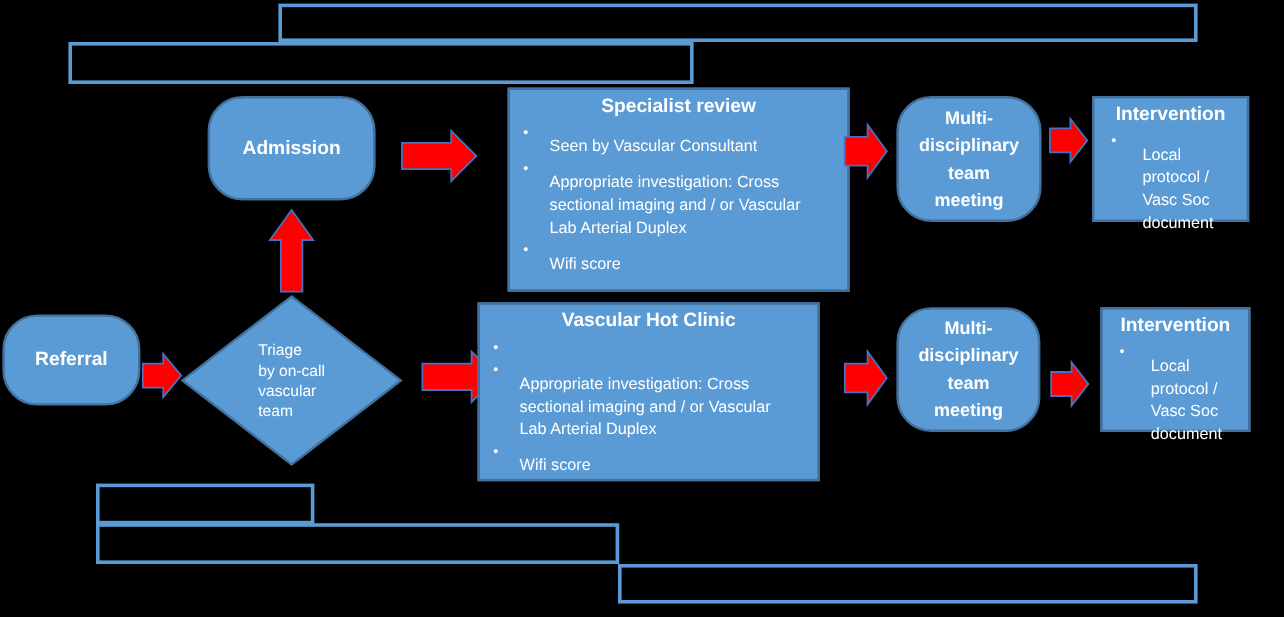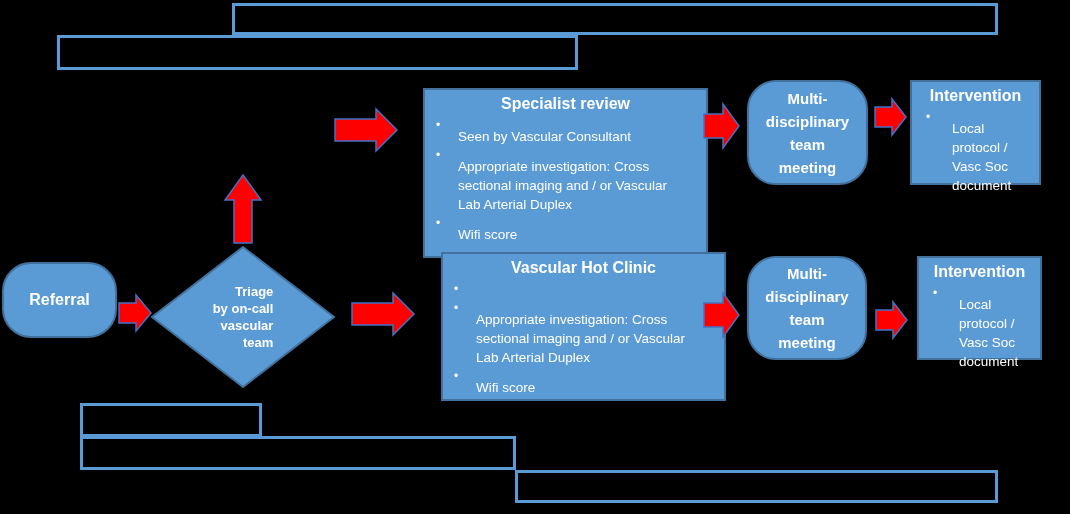--- a/index.html
+++ b/index.html
@@ -23,22 +23,22 @@
     display:flex;align-items:center;justify-content:center;
     font-weight:bold;font-size:16px;text-align:center;border-radius:29px;
   }
   .mdt-node{font-size:15px;line-height:23px;}
   .pre{white-space:pre-line;}
   .diamond-svg,.arrow-svg{position:absolute;overflow:visible;display:block;}
   .diamond-shape{fill:var(--box_fill,#5B9BD5);stroke:var(--box_border,#41719C);stroke-width:2;}
   .arrow-shape{fill:var(--arrow_fill,#FF0000);stroke:var(--arrow_outline,#4472C4);stroke-width:1.5;}
   .diamond-label{
     position:absolute;display:flex;align-items:center;justify-content:center;
-    color:var(--text,#fff);font-weight:bold;font-size:13px;line-height:17px;
-    text-align:right;
+    color:var(--text,#fff);font-weight:normal;font-size:13px;line-height:17px;
+    text-align:left;
   }
   .detail-node{padding:3px 6px 0 6px;}
   .detail-title{
     text-align:center;font-weight:bold;font-size:16px;line-height:22px;margin-bottom:1px;
   }
   .bullet-row{display:flex;font-size:13.5px;line-height:19px;}
   .dot{flex:none;width:22px;padding-left:5px;font-size:12px;}
   .btext{flex:1;white-space:pre-line;margin-top:11px;}
   .int-node .dot{width:26px;padding-left:8px;}
 </style>
@@ -65,26 +65,29 @@
     <span class="pre">Triage
 by on-call
 vascular
 team</span>
   </div>
 
   <svg class="arrow-svg" style="left:224px;top:174px" width="38" height="70" viewBox="0 0 38 70">
     <polygon class="arrow-shape" points="19,1 37,26 28,26 28,69 10,69 10,26 1,26"></polygon>
   </svg>
 
+  <div class="node label-node" style="left:173px;top:80px;width:140px;height:87px">
+    <span class="pre">Admission</span>
+  </div>
 
   <svg class="arrow-svg" style="left:334px;top:107px" width="64" height="46" viewBox="0 0 64 46">
     <polygon class="arrow-shape" points="1,12 42,12 42,2 63,23 42,44 42,34 1,34"></polygon>
   </svg>
 
-  <div class="node detail-node" style="left:423px;top:88px;width:285px;height:170px">
+  <div class="node detail-node" style="left:423px;top:73px;width:285px;height:170px">
     <div class="detail-title">Specialist review</div>
     <div class="bullet-row">
       <span class="dot">•</span>
       <span class="btext">Seen by Vascular Consultant</span>
     </div>
     <div class="bullet-row">
       <span class="dot">•</span>
       <span class="btext">Appropriate investigation: Cross
 sectional imaging and / or Vascular
 Lab Arterial Duplex</span>
@@ -117,21 +120,21 @@
       <span class="btext">Local protocol /
 Vasc Soc
 document</span>
     </div>
   </div>
 
   <svg class="arrow-svg" style="left:351px;top:291px" width="64" height="46" viewBox="0 0 64 46">
     <polygon class="arrow-shape" points="1,12 42,12 42,2 63,23 42,44 42,34 1,34"></polygon>
   </svg>
 
-  <div class="node detail-node" style="left:441px;top:252px;width:285px;height:149px">
+  <div class="node detail-node" style="left:398px;top:252px;width:285px;height:149px">
     <div class="detail-title">Vascular Hot Clinic</div>
     <div class="bullet-row">
       <span class="dot">•</span>
     </div>
     <div class="bullet-row">
       <span class="dot">•</span>
       <span class="btext">Appropriate investigation: Cross
 sectional imaging and / or Vascular
 Lab Arterial Duplex</span>
     </div>

